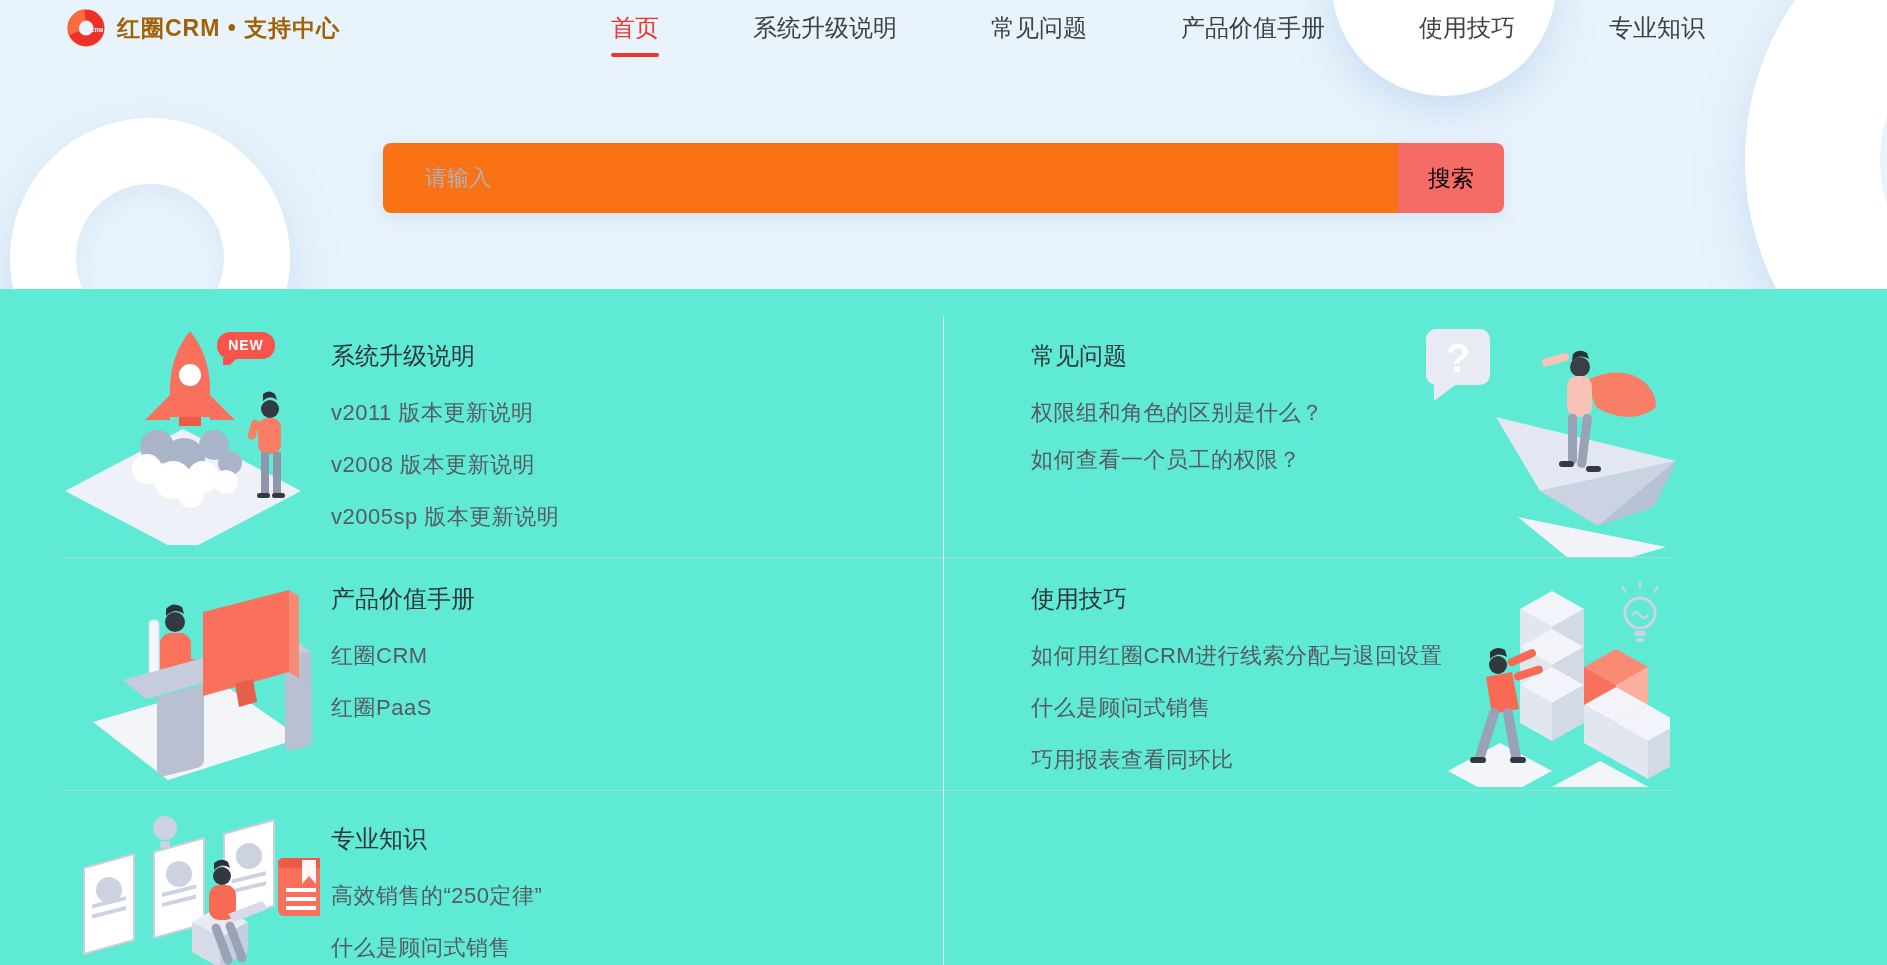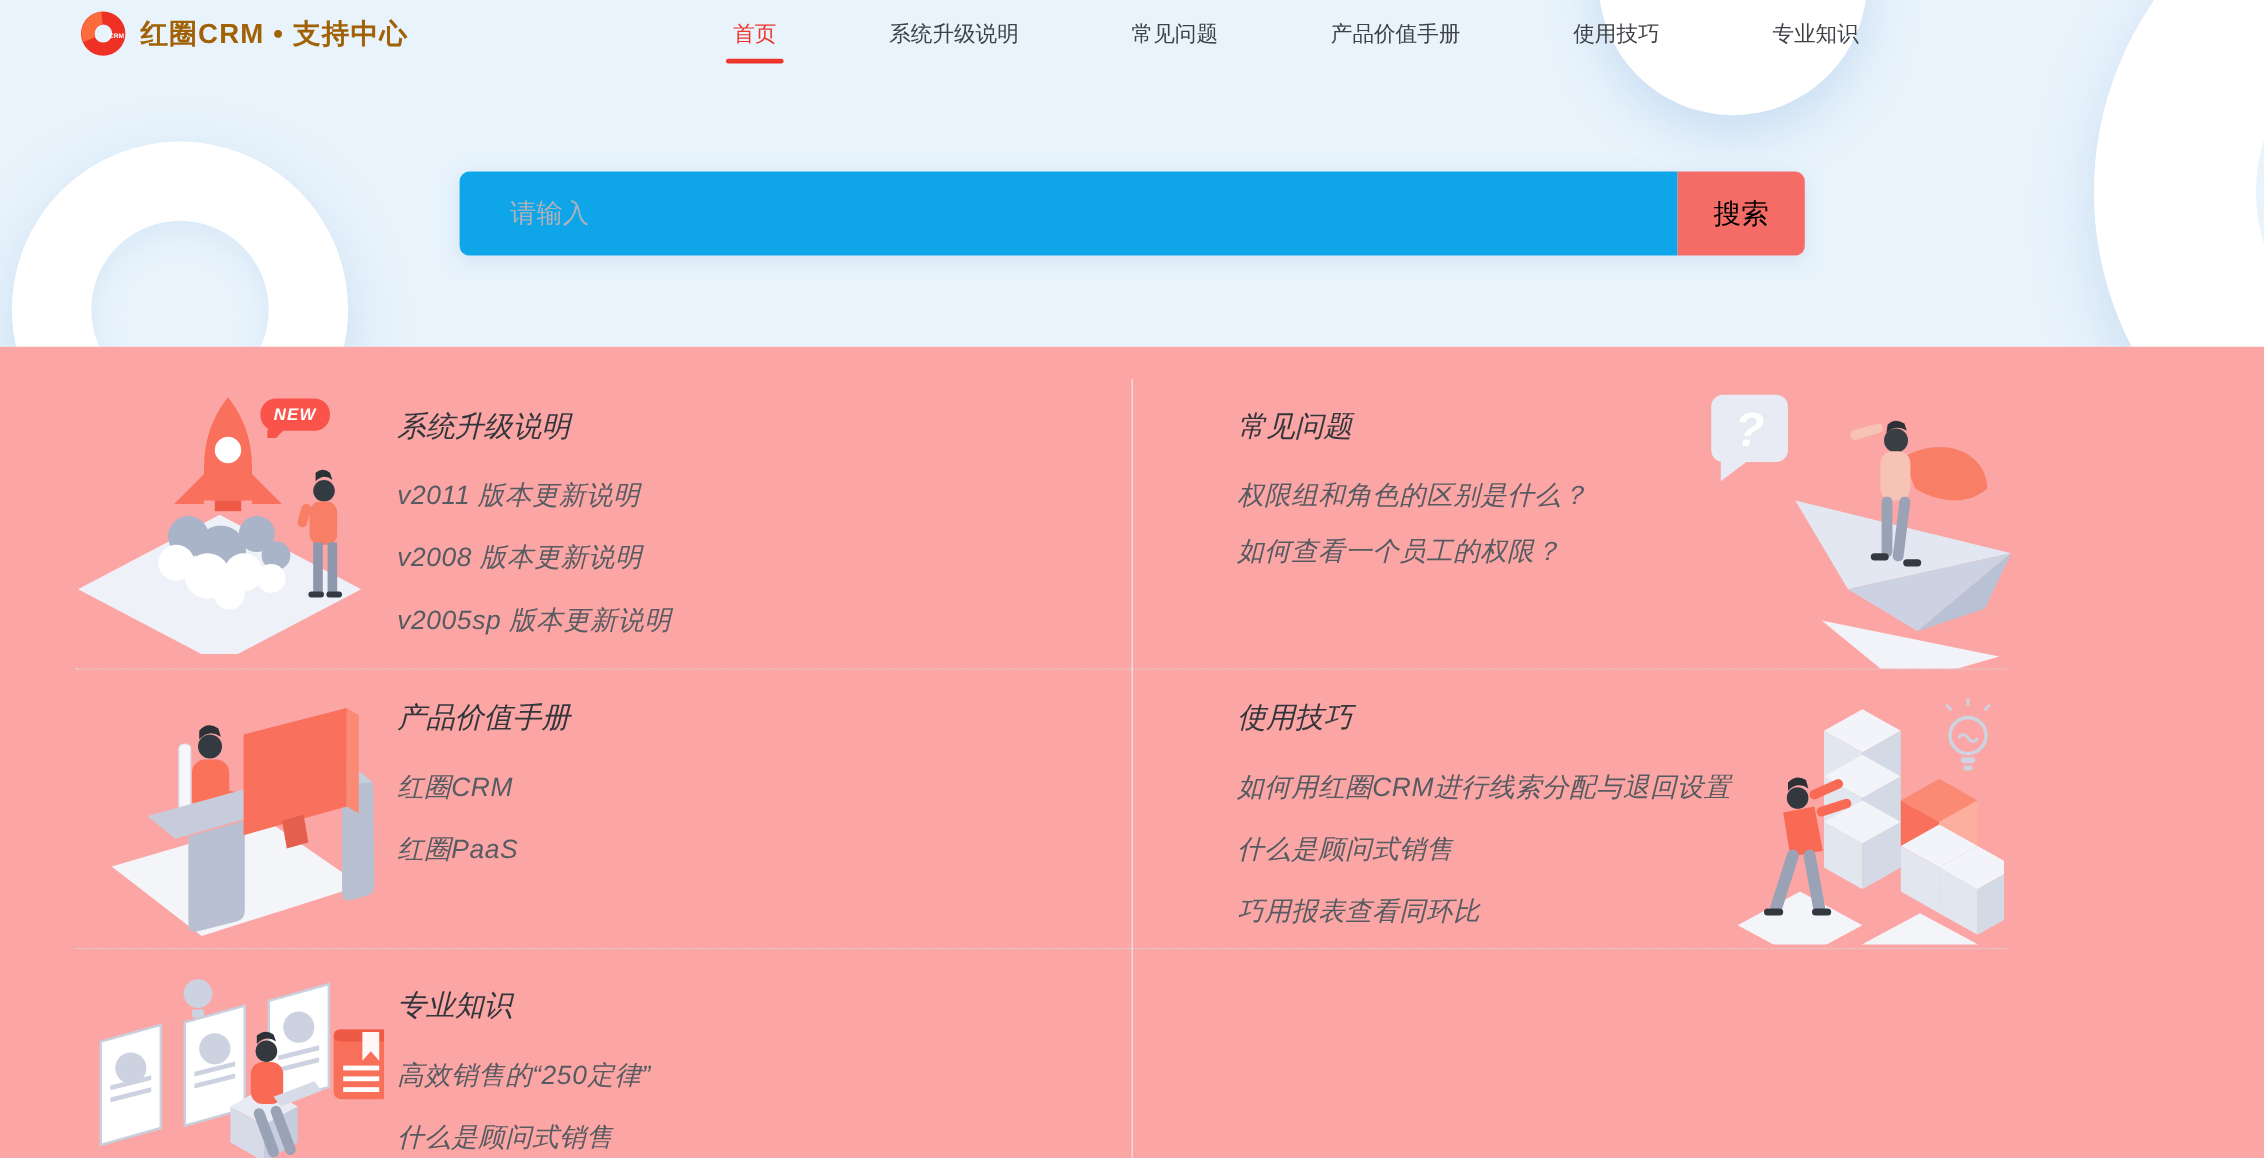--- a/index.html
+++ b/index.html
@@ -16,37 +16,37 @@
                   border-radius:50%; background:#ffffff; box-shadow:0 16px 36px rgba(173,204,233,.5); }
   .circle-right { position:absolute; left:1745px; top:-120px; width:560px; height:560px;
                   border-radius:50%; border:135px solid #ffffff;
                   box-shadow:0 18px 44px rgba(173,204,233,.5); }
 
   .header { position:absolute; left:0; top:0; right:0; height:56px; z-index:6; }
   .brand  { position:absolute; left:66px; top:8px; display:flex; align-items:center; gap:11px; cursor:pointer; }
   .brand-title { color:#a16207; font-size:23px; font-weight:600; letter-spacing:1px; }
 
   .nav { position:absolute; left:611px; top:0; height:56px; display:flex; align-items:center; gap:94px; }
-  .nav-item { position:relative; font-size:18px; color:#3e4247; cursor:pointer; white-space:nowrap; }
+  .nav-item { position:relative; font-size:24px; color:#3e4247; cursor:pointer; white-space:nowrap; }
   .nav-item.active { color:#ee352c; }
   .nav-item.active::after { content:""; position:absolute; left:50%; transform:translateX(-50%);
                             bottom:-13px; width:48px; height:4px; background:#ee352c; border-radius:2px; }
 
   .search-bar { position:absolute; left:383px; top:143px; width:1121px; height:70px; display:flex;
                 z-index:6; border-radius:8px; box-shadow:0 4px 16px rgba(140,175,210,.22); }
-  .search-input { flex:1; border:none; outline:none; background:#0ea5e9; border-radius:8px 0 0 8px;
+  .search-input { flex:1; border:none; outline:none; background:#f97316; border-radius:8px 0 0 8px;
                   padding:0 42px; font-size:22px; color:#333;
                   font-family:"Liberation Sans","DejaVu Sans",sans-serif; }
   .search-input::placeholder { color:#adb2ba; }
   .search-btn { width:106px; border:none; background:#f56c66; color:#000000; font-size:23px;
                 border-radius:0 8px 8px 0; cursor:pointer;
                 font-family:"Liberation Sans","DejaVu Sans",sans-serif; }
 
   
-  .content { position:relative; width:1887px; height:676px; background:#fca5a5;font-style:italic; }
+  .content { position:relative; width:1887px; height:676px; background:#5eead4; }
   .v-divider { position:absolute; left:943px; top:27px; height:649px; width:1px; background:#e9e9e9; }
   .h-divider { position:absolute; left:63px; width:1610px; height:0; border-top:1px dotted #d6d6d6; }
   #hd1 { top:268px; } #hd2 { top:501px; }
 
   .illu { position:absolute; }
   .sec-text { position:absolute; }
   .sec-title { font-size:24px; font-weight:500; color:#32363b; margin:0 0 30px; line-height:30px; }
   .article-link { font-size:22px; color:#565b61; line-height:23px; margin-bottom:29px;
                   letter-spacing:.5px; cursor:pointer; }
   .article-link.tight { margin-bottom:24px; }

